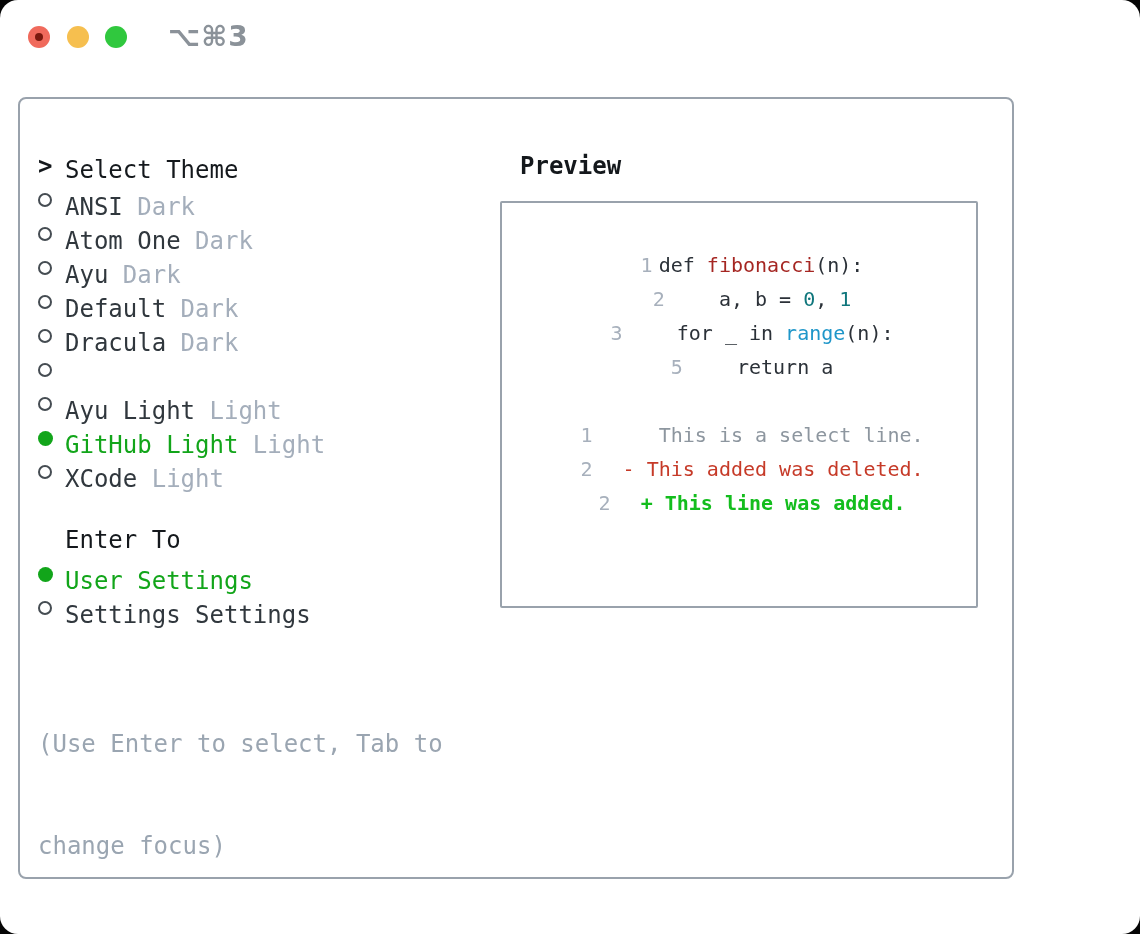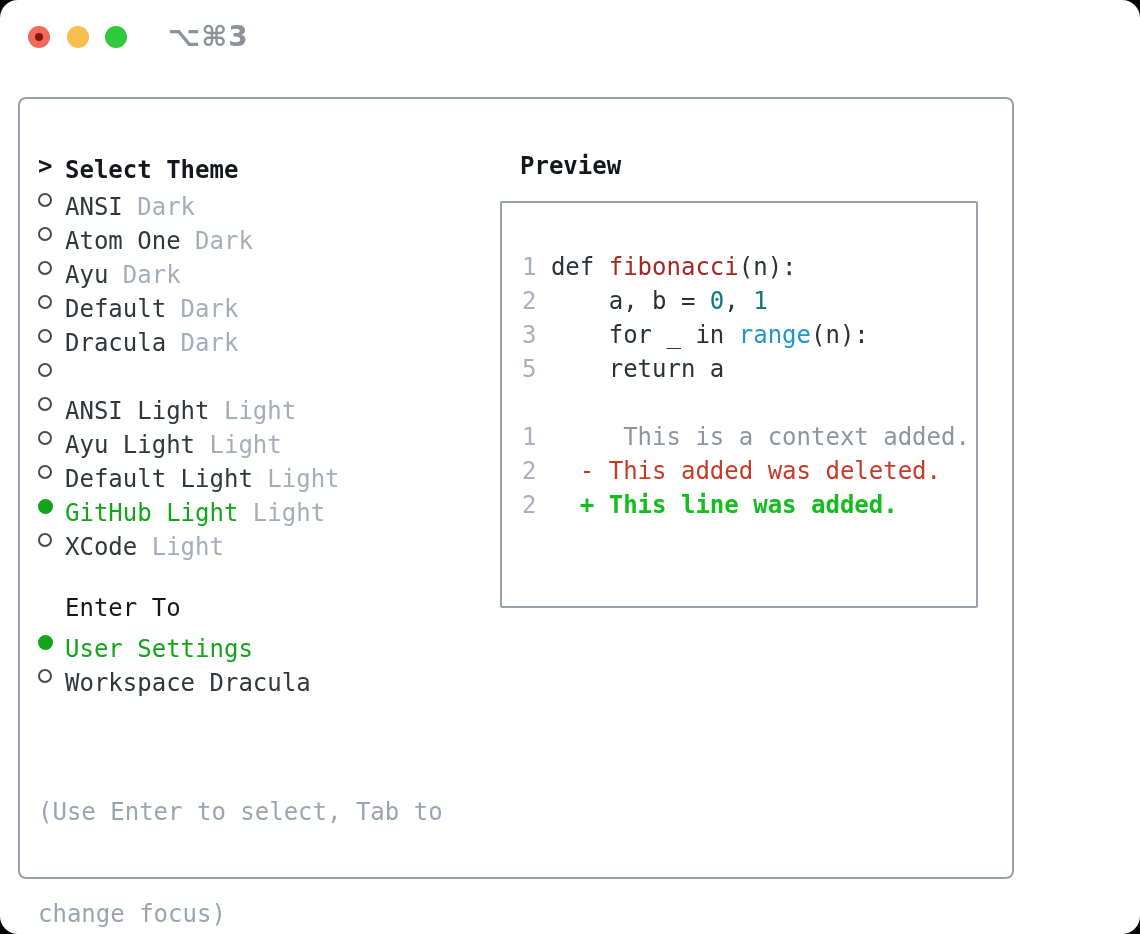--- a/index.html
+++ b/index.html
@@ -33,42 +33,42 @@
   .frame{
     position:absolute;left:18px;top:97px;width:996px;height:782px;
     box-sizing:border-box;border:2px solid var(--panel-border);border-radius:8px;
     background:#fff;
   }
   
   .left-col{position:absolute;left:18px;top:50px;}
   .row{display:flex;align-items:center;height:34px;font-size:24px;white-space:pre;}
   .marker{width:27px;flex:none;display:flex;align-items:center;}
   .hdr-caret{color:var(--header-text);font-weight:bold;font-size:24px;}
-  .hdr-label{color:var(--header-text);font-weight:bold;margin-top:8px;}
+  .hdr-label{color:var(--header-text);font-weight:normal;margin-top:8px;}
   .radio{
     box-sizing:border-box;width:14px;height:14px;border-radius:50%;
     border:2.5px solid #454c52;background:transparent;
   }
   .row.selected .radio{width:15px;height:15px;border:none;background:var(--accent-green);}
   .t-name{color:var(--name-text);margin-top:13px;}
   .row.selected .t-name{color:var(--accent-green);text-align:right;}
   .tag{color:var(--tag-text);}
   .subhdr{color:var(--header-text);}
   .spacer{height:34px;}
   .help{font-size:24px;line-height:34px;color:var(--muted-text);white-space:pre;}
   
-  .preview-col{position:absolute;left:480px;top:50px;}
+  .preview-col{position:absolute;left:480px;top:50px;text-align:center;}
   .pv-title{height:34px;display:flex;align-items:center;font-size:24px;
     font-weight:bold;color:var(--header-text);padding-left:20px;}
   .pv-box{
     margin-top:18px;box-sizing:border-box;width:478px;height:407px;
     border:2px solid var(--panel-border);border-radius:2px;background:#fff;
     padding:50px 0 0 20px;overflow:hidden;
   }
-  .code-line{height:34px;font-size:24px;white-space:pre;display:block;}
+  .code-line{height:34px;font-size:20px;white-space:pre;display:block;}
   .lineno{display:inline-block;width:2ch;color:var(--lineno);}
   .tok-plain{color:var(--code-plain);}
   .tok-var{color:var(--code-plain);}
   .tok-func{color:var(--code-func);}
   .tok-number{color:var(--code-number);}
   .tok-builtin{color:var(--code-builtin);}
   .tok-context{color:var(--diff-context);}
   .tok-deleted{color:var(--diff-deleted);}
   .tok-added{color:var(--diff-added);font-weight:bold;}
 </style>
@@ -98,55 +98,53 @@
         <span class="hdr-label">Select Theme</span>
       </div>
 
       <div id="theme-list">
           <div class="row"><span class="marker"><span class="radio"></span></span><span class="t-name">ANSI <span class="tag">Dark</span></span></div>
           <div class="row"><span class="marker"><span class="radio"></span></span><span class="t-name">Atom One <span class="tag">Dark</span></span></div>
           <div class="row"><span class="marker"><span class="radio"></span></span><span class="t-name">Ayu <span class="tag">Dark</span></span></div>
           <div class="row"><span class="marker"><span class="radio"></span></span><span class="t-name">Default <span class="tag">Dark</span></span></div>
           <div class="row"><span class="marker"><span class="radio"></span></span><span class="t-name">Dracula <span class="tag">Dark</span></span></div>
           <div class="row"><span class="marker"><span class="radio"></span></span></div>
-          <div class="row"><span class="marker"><span class="radio"></span></span><span class="t-name">ANSI Light <span class="tag">Light</span></span></div>
           <div class="row"><span class="marker"><span class="radio"></span></span><span class="t-name">Ayu Light <span class="tag">Light</span></span></div>
-          <div class="row"><span class="marker"><span class="radio"></span></span><span class="t-name">Default Light <span class="tag">Light</span></span></div>
           <div class="row selected"><span class="marker"><span class="radio"></span></span><span class="t-name">GitHub Light <span class="tag">Light</span></span></div>
           <div class="row"><span class="marker"><span class="radio"></span></span><span class="t-name">XCode <span class="tag">Light</span></span></div>
         </div>
 
       <div class="spacer"></div>
 
       <div class="row">
         <span class="marker"></span>
         <span class="subhdr">Enter To</span>
       </div>
 
       <div id="apply-list">
           <div class="row selected"><span class="marker"><span class="radio"></span></span><span class="t-name">User Settings</span></div>
-          <div class="row"><span class="marker"><span class="radio"></span></span><span class="t-name">Workspace Dracula</span></div>
+          <div class="row"><span class="marker"><span class="radio"></span></span><span class="t-name">Settings Settings</span></div>
         </div>
 
       <div class="spacer"></div>
 
       <div class="help">
         <div>(Use Enter to select, Tab to</div>
         <div>change focus)</div>
       </div>
     </div>
 
     <div class="preview-col">
       <div class="pv-title">Preview</div>
       <div class="pv-box" id="preview-box">
           <div class="code-line"><span class="lineno">1</span><span class="tok-plain">def </span><span class="tok-func">fibonacci</span><span class="tok-plain">(n):</span></div>
           <div class="code-line"><span class="lineno">2</span><span class="tok-plain">    </span><span class="tok-var">a</span><span class="tok-plain">, </span><span class="tok-var">b</span><span class="tok-plain"> = </span><span class="tok-number">0</span><span class="tok-plain">, </span><span class="tok-number">1</span></div>
           <div class="code-line"><span class="lineno">3</span><span class="tok-plain">    for _ in </span><span class="tok-builtin">range</span><span class="tok-plain">(n):</span></div>
           <div class="code-line"><span class="lineno">5</span><span class="tok-plain">    return </span><span class="tok-var">a</span></div>
           <div class="code-line"><span class="lineno"></span></div>
-          <div class="code-line"><span class="lineno">1</span><span class="tok-context">     This is a context added.</span></div>
+          <div class="code-line"><span class="lineno">1</span><span class="tok-context">     This is a select line.</span></div>
           <div class="code-line"><span class="lineno">2</span><span class="tok-deleted">  - This added was deleted.</span></div>
           <div class="code-line"><span class="lineno">2</span><span class="tok-added">  + This line was added.</span></div>
         </div>
     </div>
 
   </div>
 </div>
 
 </body></html>

